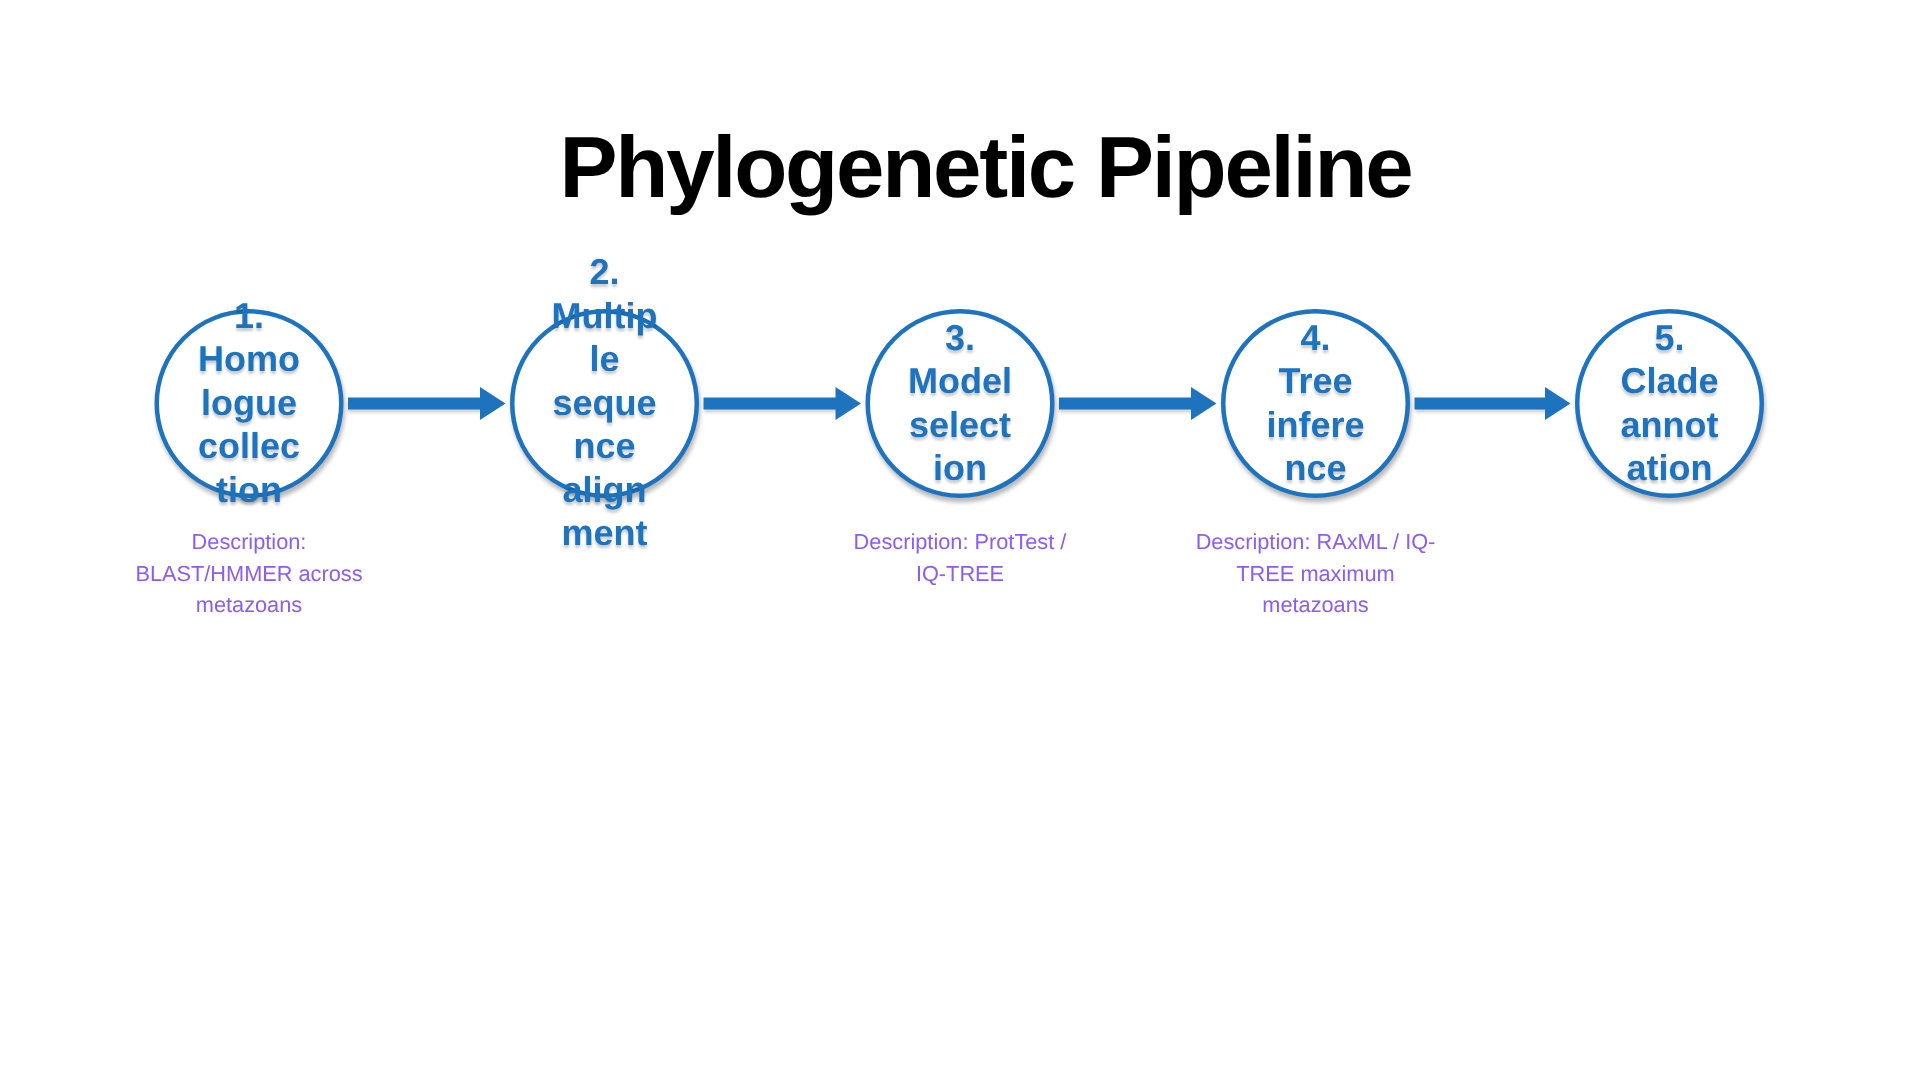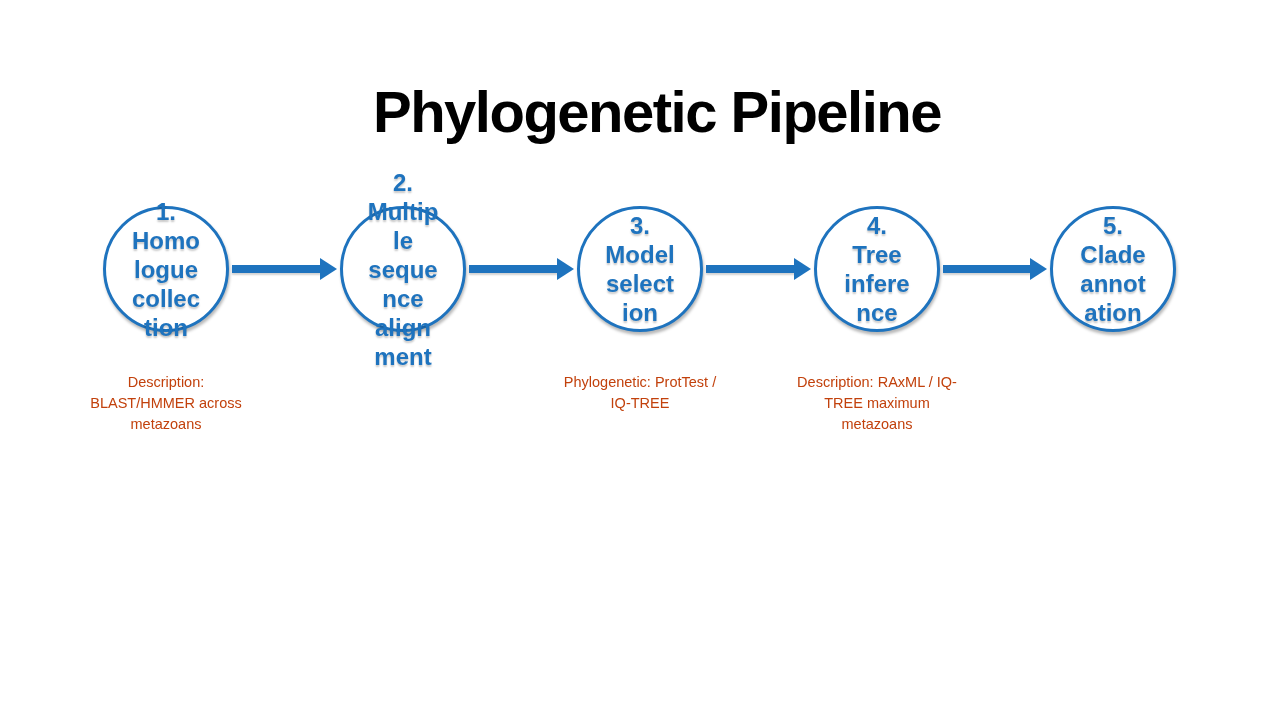--- a/index.html
+++ b/index.html
@@ -46,24 +46,24 @@
     color: var(--accent);
     font-size: 24px;
     font-weight: 700;
     line-height: 29px;
     white-space: pre-line;
     text-shadow: 0 2px 2px rgba(0,0,0,0.22);
   }
   .desc {
     position: absolute;
     left: calc(var(--cx) - 112px);
-    top: 372px;
+    top: 352px;
     width: 224px;
     text-align: center;
-    color: #c2410c;
+    color: #8b5cf6;
     font-size: 14.5px;
     line-height: 21px;
     white-space: pre-line;
   }
   .arrow {
     position: absolute;
     top: 269px;
     height: 0;
   }
   .arrow .shaft {
@@ -114,21 +114,21 @@
 align
 ment</div>
     </div>
 
     <div class="step" style="--cx:640px">
       <div class="circle"></div>
       <div class="label">3.
 Model
 select
 ion</div>
-      <div class="desc">Phylogenetic: ProtTest /
+      <div class="desc">Description: ProtTest /
 IQ-TREE</div>
     </div>
 
     <div class="step" style="--cx:877px">
       <div class="circle"></div>
       <div class="label">4.
 Tree
 infere
 nce</div>
       <div class="desc">Description: RAxML / IQ-

